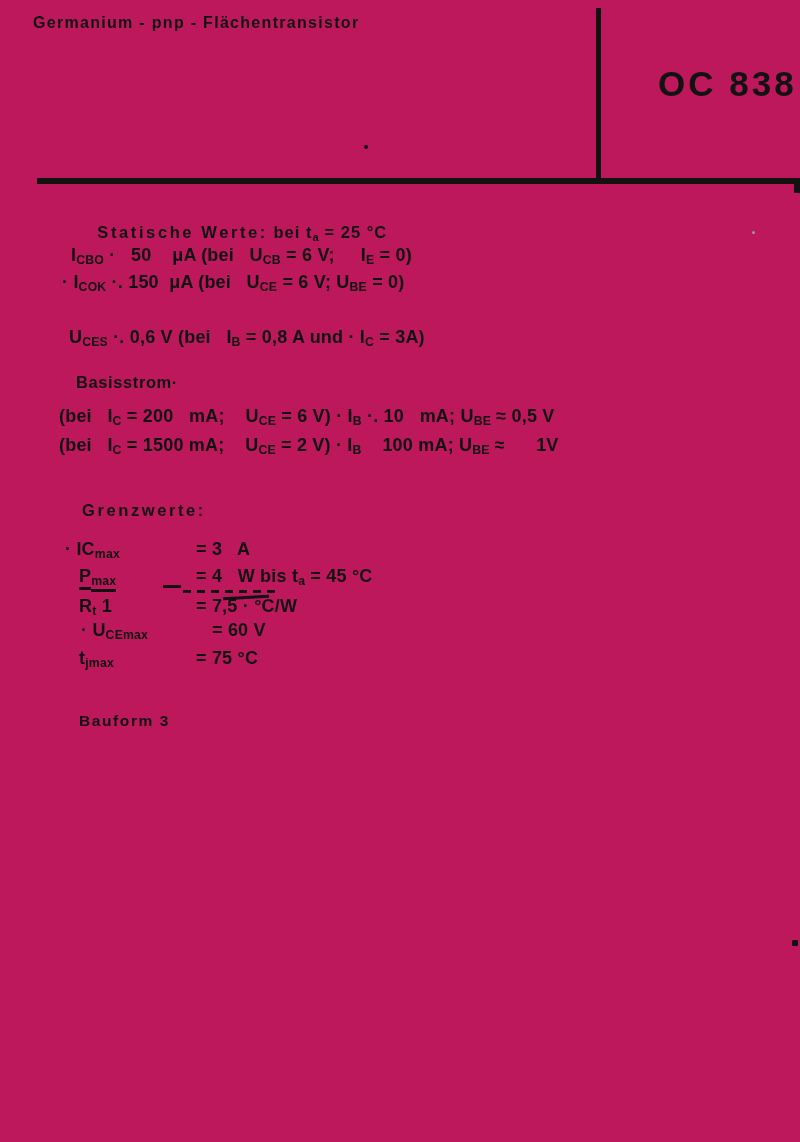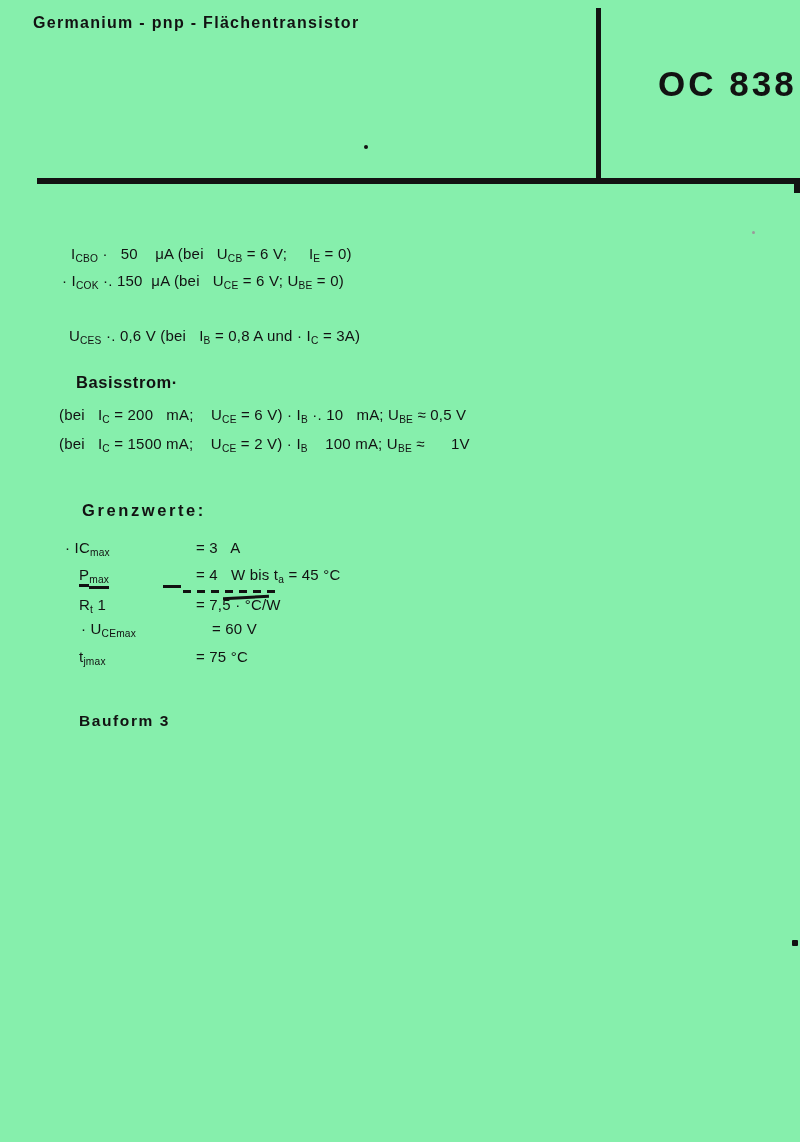--- a/index.html
+++ b/index.html
@@ -1,32 +1,32 @@
 <!DOCTYPE html>
 <html><head>
 <meta charset="utf-8">
 <style>
   html,body{margin:0;padding:0;background:#e8e8e8;}
   .page{
     position:relative;
     width:800px;height:1142px;
     margin:0 auto;
-    background:#86efac;
+    background:#be185d;
     font-family:"Liberation Sans","DejaVu Sans",sans-serif;
     color:#121212;
     overflow:hidden;
   }
   .abs{position:absolute;white-space:pre;}
   .t-title{font-size:16px;font-weight:bold;letter-spacing:1.3px;}
   .t-subtitle{font-size:16px;font-weight:bold;letter-spacing:0.4px;}
   .t-part{font-size:35px;font-weight:bold;letter-spacing:3px;}
   .t-sechead{font-size:16.5px;font-weight:bold;}
   .spaced{letter-spacing:2.6px;}
   .spaced-sm{letter-spacing:1px;}
-  .t-line{font-size:15px;font-weight:normal;letter-spacing:0.2px;}
+  .t-line{font-size:18px;font-weight:bold;letter-spacing:0.2px;}
   .t-bauform{font-size:15.5px;font-weight:bold;letter-spacing:1.6px;}
   .sub{font-size:0.68em;vertical-align:-0.28em;letter-spacing:0.2px;}
   .ul{border-bottom:3px solid #121212;padding-bottom:1px;}
   .vrule{position:absolute;background:#121212;}
   .hrule{position:absolute;background:#121212;}
   .speck{position:absolute;background:#121212;border-radius:50%;}
   .dash-art{position:absolute;height:3px;
     background:repeating-linear-gradient(90deg,#121212 0 8px,transparent 8px 14px);}
   .bar-art{position:absolute;background:#121212;}
   .grenz-row{position:absolute;white-space:pre;}
@@ -40,20 +40,23 @@
 
   <div class="abs t-title" style="left:33px;top:14px;">Germanium - pnp - Flächentransistor</div>
   <div class="abs t-part" style="left:658px;top:64px;">OC 838</div>
 
   <div class="vrule" style="left:596px;top:8px;width:5px;height:172px;"></div>
   <div class="hrule" style="left:37px;top:178px;width:763px;height:6px;"></div>
   <div class="bar-art" style="left:794px;top:184px;width:6px;height:9px;"></div>
   <div class="speck" style="left:364px;top:145px;width:4px;height:4px;"></div>
   <div class="speck" style="left:752px;top:231px;width:3px;height:3px;background:#9a9a9a;"></div>
 
+  <div class="abs t-sechead" style="left:79px;top:204px;">
+    <span class="spaced">Statische Werte:</span><span class="spaced-sm"><span> bei t</span><span class="sub">a</span><span> = 25 °C</span></span>
+  </div>
 
   <div class="abs t-line" style="left:71px;top:245px;"><span>I</span><span class="sub">CBO</span><span> ·   50    μA (bei   </span><span>U</span><span class="sub">CB</span><span> = 6 V;     </span><span>I</span><span class="sub">E</span><span> = 0)</span></div>
   <div class="abs t-line" style="left:62px;top:272px;"><span>· </span><span>I</span><span class="sub">COK</span><span> ·. 150  μA (bei   </span><span>U</span><span class="sub">CE</span><span> = 6 V; </span><span>U</span><span class="sub">BE</span><span> = 0)</span></div>
   <div class="abs t-line" style="left:69px;top:327px;"><span>U</span><span class="sub">CES</span><span> ·. 0,6 V (bei   </span><span>I</span><span class="sub">B</span><span> = 0,8 A und · </span><span>I</span><span class="sub">C</span><span> = 3A)</span></div>
 
   <div class="abs t-sechead" style="left:76px;top:373px;letter-spacing:0.6px;">Basisstrom·</div>
   <div class="abs t-line" style="left:59px;top:406px;"><span>(bei   </span><span>I</span><span class="sub">C</span><span> = 200   mA;    </span><span>U</span><span class="sub">CE</span><span> = 6 V) · </span><span>I</span><span class="sub">B</span><span> ·. 10   mA; </span><span>U</span><span class="sub">BE</span><span> ≈ 0,5 V</span></div>
   <div class="abs t-line" style="left:59px;top:435px;"><span>(bei   </span><span>I</span><span class="sub">C</span><span> = 1500 mA;    </span><span>U</span><span class="sub">CE</span><span> = 2 V) · </span><span>I</span><span class="sub">B</span><span>    100 mA; </span><span>U</span><span class="sub">BE</span><span> ≈      1V</span></div>
 
   <div class="abs t-sechead spaced" style="left:82px;top:501px;">Grenzwerte:</div>

